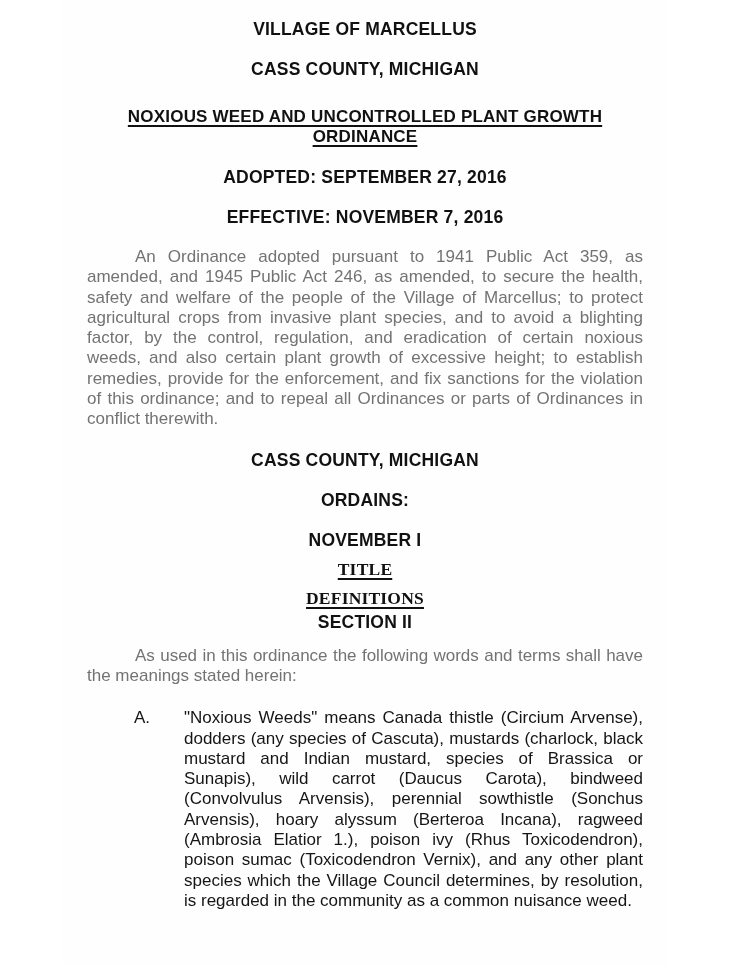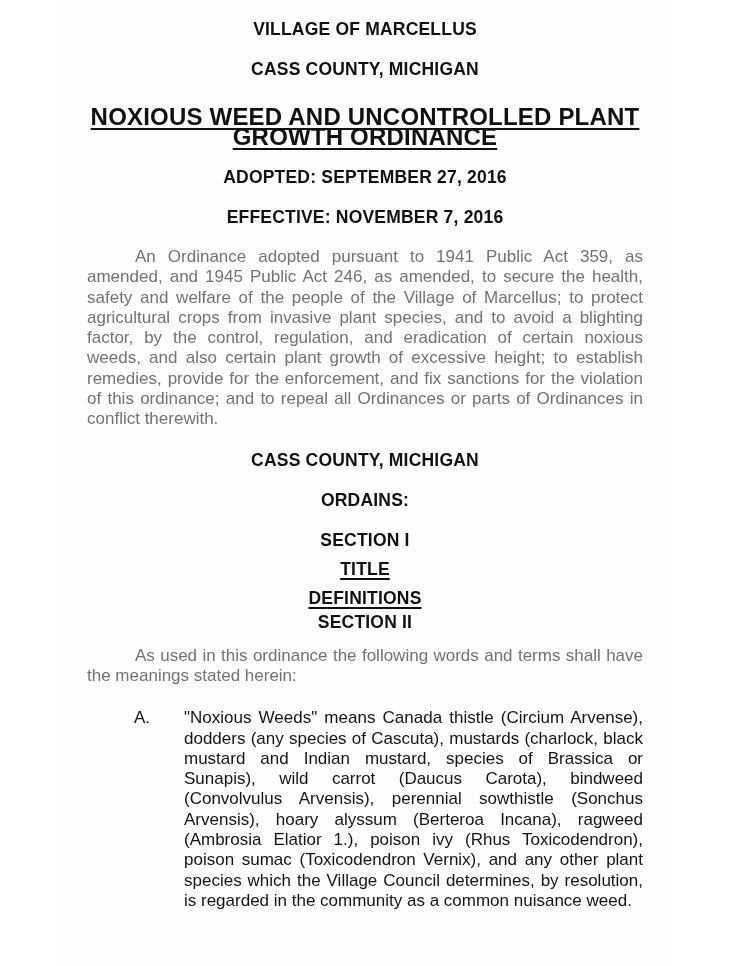--- a/index.html
+++ b/index.html
@@ -21,26 +21,27 @@
     font-size: 17.5px;
     line-height: 20px;
     margin-bottom: 20px;
     letter-spacing: 0.2px;
   }
   .main-title {
     margin-top: 28px;
     text-decoration: underline;
     text-decoration-thickness: 2px;
     text-underline-offset: 3px;
-    font-size: 24px;
+    font-size: 17px;
   }
   .underlined {
     text-decoration: underline;
     text-decoration-thickness: 2px;
     text-underline-offset: 3px;
+    font-family: Liberation Serif, serif;
   }
   .body-par {
     font-size: 17px;
     line-height: 20.3px;
     text-align: justify;
     text-indent: 48px;
     color: #737373;
   }
   .preamble { margin-top: 19px; }
   .ordains-block { margin-top: 20px; }
@@ -81,21 +82,21 @@
   <div class="center-line">EFFECTIVE: NOVEMBER 7, 2016</div>
 
   <p class="body-par preamble">An Ordinance adopted pursuant to 1941 Public Act 359, as amended, and 1945 Public Act 246, as amended, to secure the health, safety and welfare of the people of the Village of Marcellus; to protect agricultural crops from invasive plant species, and to avoid a blighting factor, by the control, regulation, and eradication of certain noxious weeds, and also certain plant growth of excessive height; to establish remedies, provide for the enforcement, and fix sanctions for the violation of this ordinance; and to repeal all Ordinances or parts of Ordinances in conflict therewith.</p>
 
   <div class="ordains-block">
     <div class="center-line">CASS COUNTY, MICHIGAN</div>
     <div class="center-line">ORDAINS:</div>
   </div>
 
   <div>
-    <div class="center-line section-heading">SECTION I</div>
+    <div class="center-line section-heading">NOVEMBER I</div>
     <div class="center-line sub-heading underlined">TITLE</div>
   </div>
 
   <div>
     <div class="center-line sub-heading underlined">DEFINITIONS</div>
     <div class="center-line section-heading sec2-heading">SECTION II</div>
     <p class="body-par sec2-intro">As used in this ordinance the following words and terms shall have the meanings stated herein:</p>
 
     <div class="def-item">
       <div class="item-label">A.</div>

